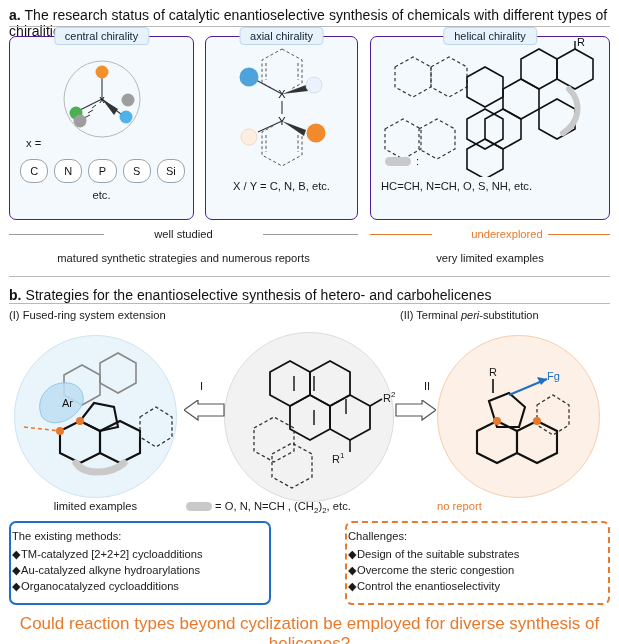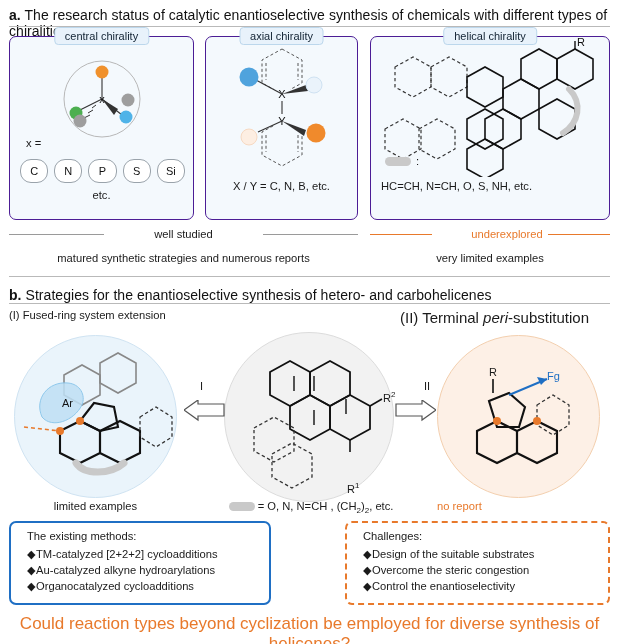--- a/index.html
+++ b/index.html
@@ -63,38 +63,38 @@
   #label-well { left:9px; top:228px; width:349px; text-align:center; }
   #label-under { left:387px; top:228px; width:240px; text-align:center; color:#e8792b; }
   #label-mature { left:9px; top:252px; width:349px; text-align:center; }
   #label-limited { left:370px; top:252px; width:240px; text-align:center; }
 
   .hline-grey { position:absolute; height:1px; background:#9a9a9a; }
   .hline-orng { position:absolute; height:1px; background:#e8792b; }
 
   
   #sub-I  { position:absolute; left:9px; top:309px; font-size:11.2px; }
-  #sub-II { position:absolute; left:400px; top:309px; font-size:15px; }
+  #sub-II { position:absolute; left:400px; top:309px; font-size:11px; }
 
   
   .circ { position:absolute; border-radius:50%; box-sizing:border-box; }
   #circ-left   { left:14px;  top:335px; width:163px; height:163px; background:#eaf4fb; border:1px solid #cfe3f2; }
   #circ-mid    { left:224px; top:332px; width:170px; height:170px; background:#f2f2f2; border:1px solid #dcdcdc; }
   #circ-right  { left:437px; top:335px; width:163px; height:163px; background:#fdf0e6; border:1px solid #f3cfae; }
 
   .arrow-label { position:absolute; font-size:11px; }
 
   #lab-limited-ex { position:absolute; left:14px; top:500px; width:163px; text-align:center; font-size:11.2px; }
   #lab-no-report  { position:absolute; left:437px; top:500px; width:163px; text-align:left; font-size:11.2px; color:#e8792b; }
-  #legend-mid     { position:absolute; left:186px; top:500px; width:250px; font-size:11.2px; text-align:center; }
+  #legend-mid     { position:absolute; left:186px; top:500px; width:250px; font-size:11.2px; }
 
   
   .bbox {
     position:absolute; box-sizing:border-box;
-    border-radius:7px; padding:6px 16px;
+    border-radius:7px; padding:6px 1px;
     font-size:11.2px; line-height:1.42;
   }
   #box-methods {
     left:9px; top:521px; width:262px; height:84px;
     border:2px solid #1f6fc4; background:#ffffff;
   }
   #box-challenges {
     left:345px; top:521px; width:265px; height:84px;
     border:2px dashed #e8792b; background:#ffffff;
   }
@@ -306,21 +306,21 @@
       <line x1="90" y1="78" x2="90" y2="93"></line>
       <line x1="122" y1="67" x2="122" y2="82"></line>
     </g>
 
     <line x1="146" y1="74" x2="158" y2="67" stroke="#111" stroke-width="1.6"></line>
     <line x1="126" y1="108" x2="126" y2="120" stroke="#111" stroke-width="1.6"></line>
   </svg>
   <div style="position:absolute; left:383px; top:390px; font-size:11px;">
     <span>R</span><sup style="font-size:8px">2</sup>
   </div>
-  <div style="position:absolute; left:347px; top:451px; font-size:11px;margin-top:30px;">
+  <div style="position:absolute; left:332px; top:451px; font-size:11px;">
     <span>R</span><sup style="font-size:8px">1</sup>
   </div>
 
   <svg class="svgabs" style="left:437px; top:335px;" width="163" height="163" viewBox="0 0 163 163">
     <g fill="none" stroke="#111" stroke-width="2.1">
       <polygon points="40,96 60,86 80,96 80,118 60,128 40,118"></polygon>
       <polygon points="80,96 100,86 120,96 120,118 100,128 80,118"></polygon>
       <polygon points="52,66 72,58 88,72 82,92 60,92"></polygon>
     </g>
     <g fill="none" stroke="#333" stroke-width="1.3" stroke-dasharray="3.4,2.6">

